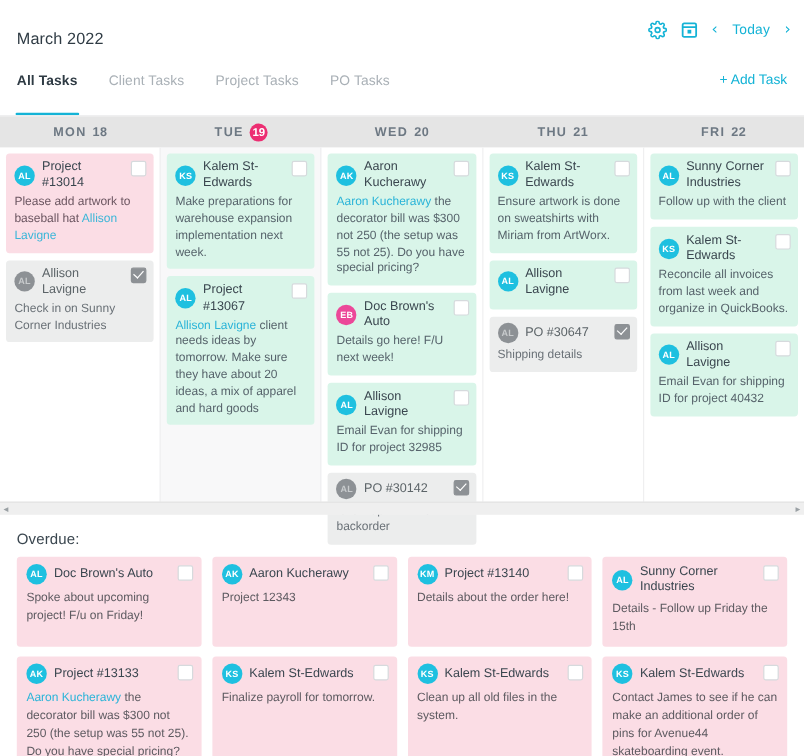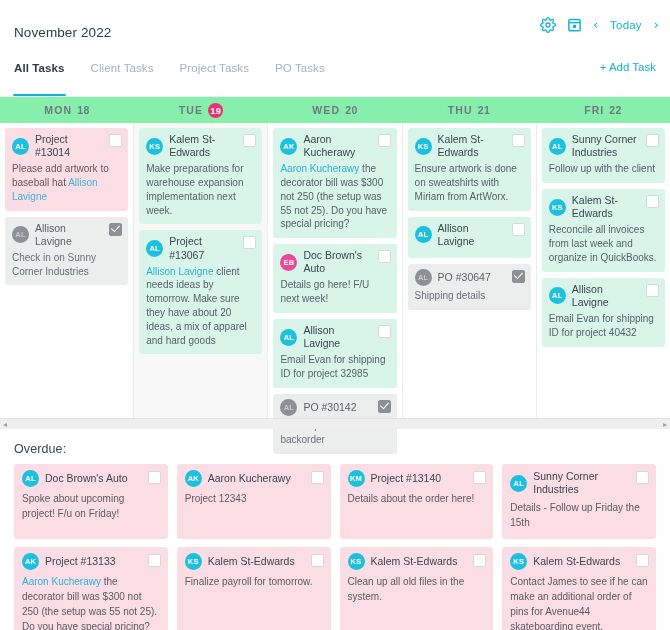--- a/index.html
+++ b/index.html
@@ -83,21 +83,21 @@
   
   .board {
     position: relative;
     border-top: 1px solid #ebeced;
     height: 322px;
   }
   .daynames {
     display: flex;
     height: 26px;
     align-items: center;
-    background: #86efac;
+    background: #e5e5e5;
   }
   .dayname {
     flex: 1 1 0;
     text-align: center;
     font-size: 10.5px;
     letter-spacing: 1.1px;
     color: #6d7883;
     font-weight: bold;
     display: flex;
     align-items: center;
@@ -243,21 +243,21 @@
   }
   .ocard .card-head { margin-bottom: 4px; padding-right: 20px; }
   .ocard .card-title { font-size: 10.5px; }
   .ocard .card-body { font-size: 10px; line-height: 1.5; color: #5d5a60; }
   .ocard .chk { top: 7px; right: 7px; }
 </style>
 </head>
 <body>
 
 <div class="header">
-  <div class="month-title">November 2022</div>
+  <div class="month-title">March 2022</div>
   <div class="header-tools">
     <span class="icon-btn">
       <svg width="16" height="16" viewBox="0 0 24 24" fill="none" stroke="#14b3d6" stroke-width="2">
         <circle cx="12" cy="12" r="3"></circle>
         <path d="M19.4 15a1.65 1.65 0 0 0 .33 1.82l.06.06a2 2 0 1 1-2.83 2.83l-.06-.06a1.65 1.65 0 0 0-1.82-.33 1.65 1.65 0 0 0-1 1.51V21a2 2 0 0 1-4 0v-.09A1.65 1.65 0 0 0 9 19.4a1.65 1.65 0 0 0-1.82.33l-.06.06a2 2 0 1 1-2.83-2.83l.06-.06a1.65 1.65 0 0 0 .33-1.82 1.65 1.65 0 0 0-1.51-1H3a2 2 0 0 1 0-4h.09A1.65 1.65 0 0 0 4.6 9a1.65 1.65 0 0 0-.33-1.82l-.06-.06a2 2 0 1 1 2.83-2.83l.06.06A1.65 1.65 0 0 0 9 4.6a1.65 1.65 0 0 0 1-1.51V3a2 2 0 0 1 4 0v.09a1.65 1.65 0 0 0 1 1.51 1.65 1.65 0 0 0 1.82-.33l.06-.06a2 2 0 1 1 2.83 2.83l-.06.06a1.65 1.65 0 0 0-.33 1.82V9a1.65 1.65 0 0 0 1.51 1H21a2 2 0 0 1 0 4h-.09a1.65 1.65 0 0 0-1.51 1z"></path>
       </svg>
     </span>
     <span class="icon-btn">
       <svg width="15" height="15" viewBox="0 0 24 24" fill="none" stroke="#14b3d6" stroke-width="2.4">
         <rect x="3" y="4" width="18" height="18" rx="2"></rect>

